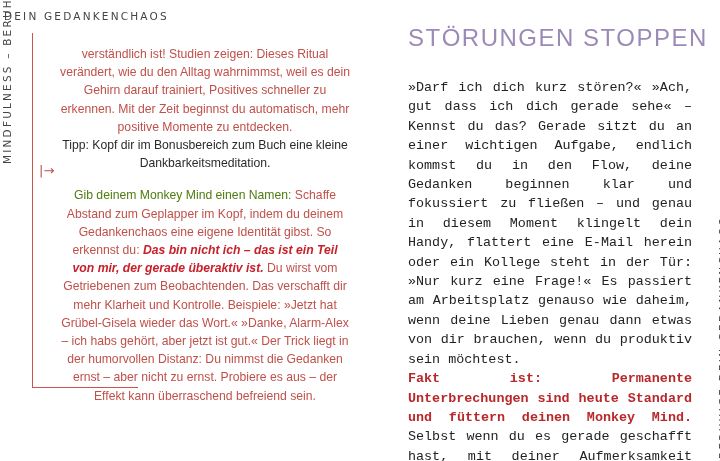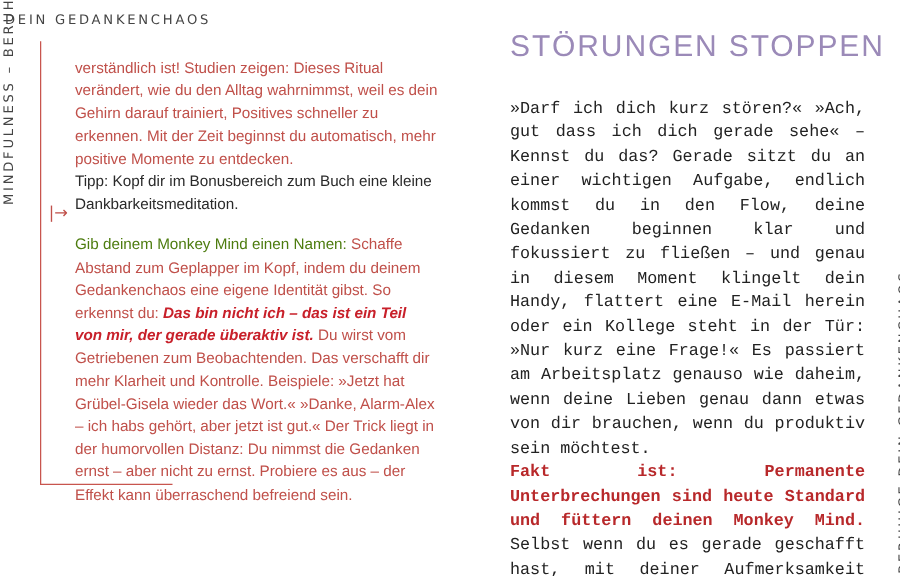--- a/index.html
+++ b/index.html
@@ -45,21 +45,21 @@
     .tip-box {
       position: absolute; left: 32px; top: 21px; width: 105px; height: 354px;
       border-left: 1.5px solid #c8554e; border-bottom: 1.5px solid #c8554e;
     }
     .tip-text {
       position: absolute; left: 60px; top: 33px; width: 290px;
       font-family: "Liberation Sans", sans-serif; font-size: 12.2px;
       line-height: 18.2px; color: #c0504a;
     }
     .tip-text .dark { color: #2a2a2a; }
-    .tip-text p { margin: 0; }
+    .tip-text p { margin: 0; text-align: center; }
     .tip-text .gap { height: 14px; }
     .tip-text .hl { font-weight: normal; color: #4d7c0f; }
     .tip-text .em { font-weight: bold; font-style: italic; color: #c8202a; }
     .arrow {
       position: absolute; left: 39px; top: 151px;
       font-family: "DejaVu Sans", sans-serif; font-size: 13px; color: #c0504a;
     }
 
     
     .title {

